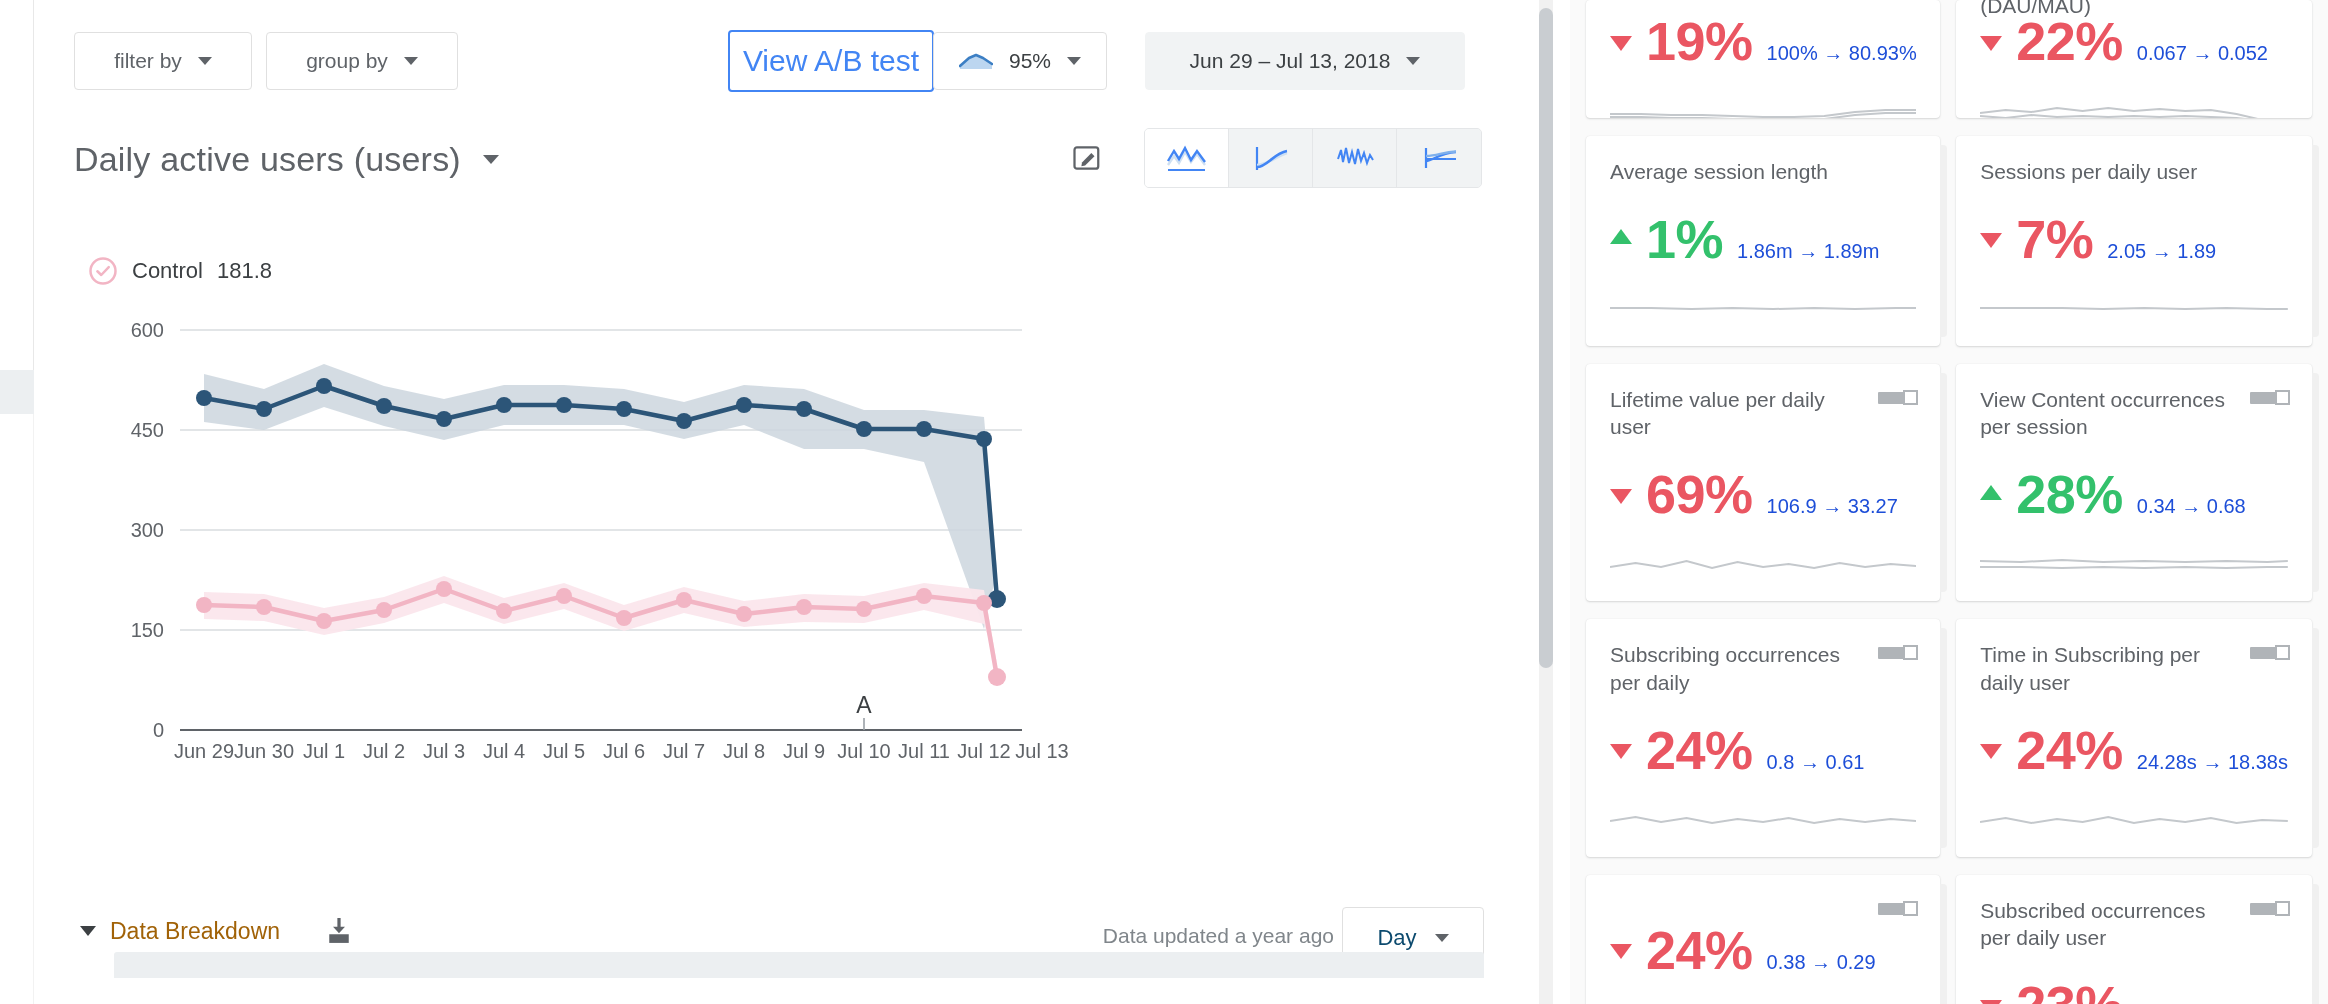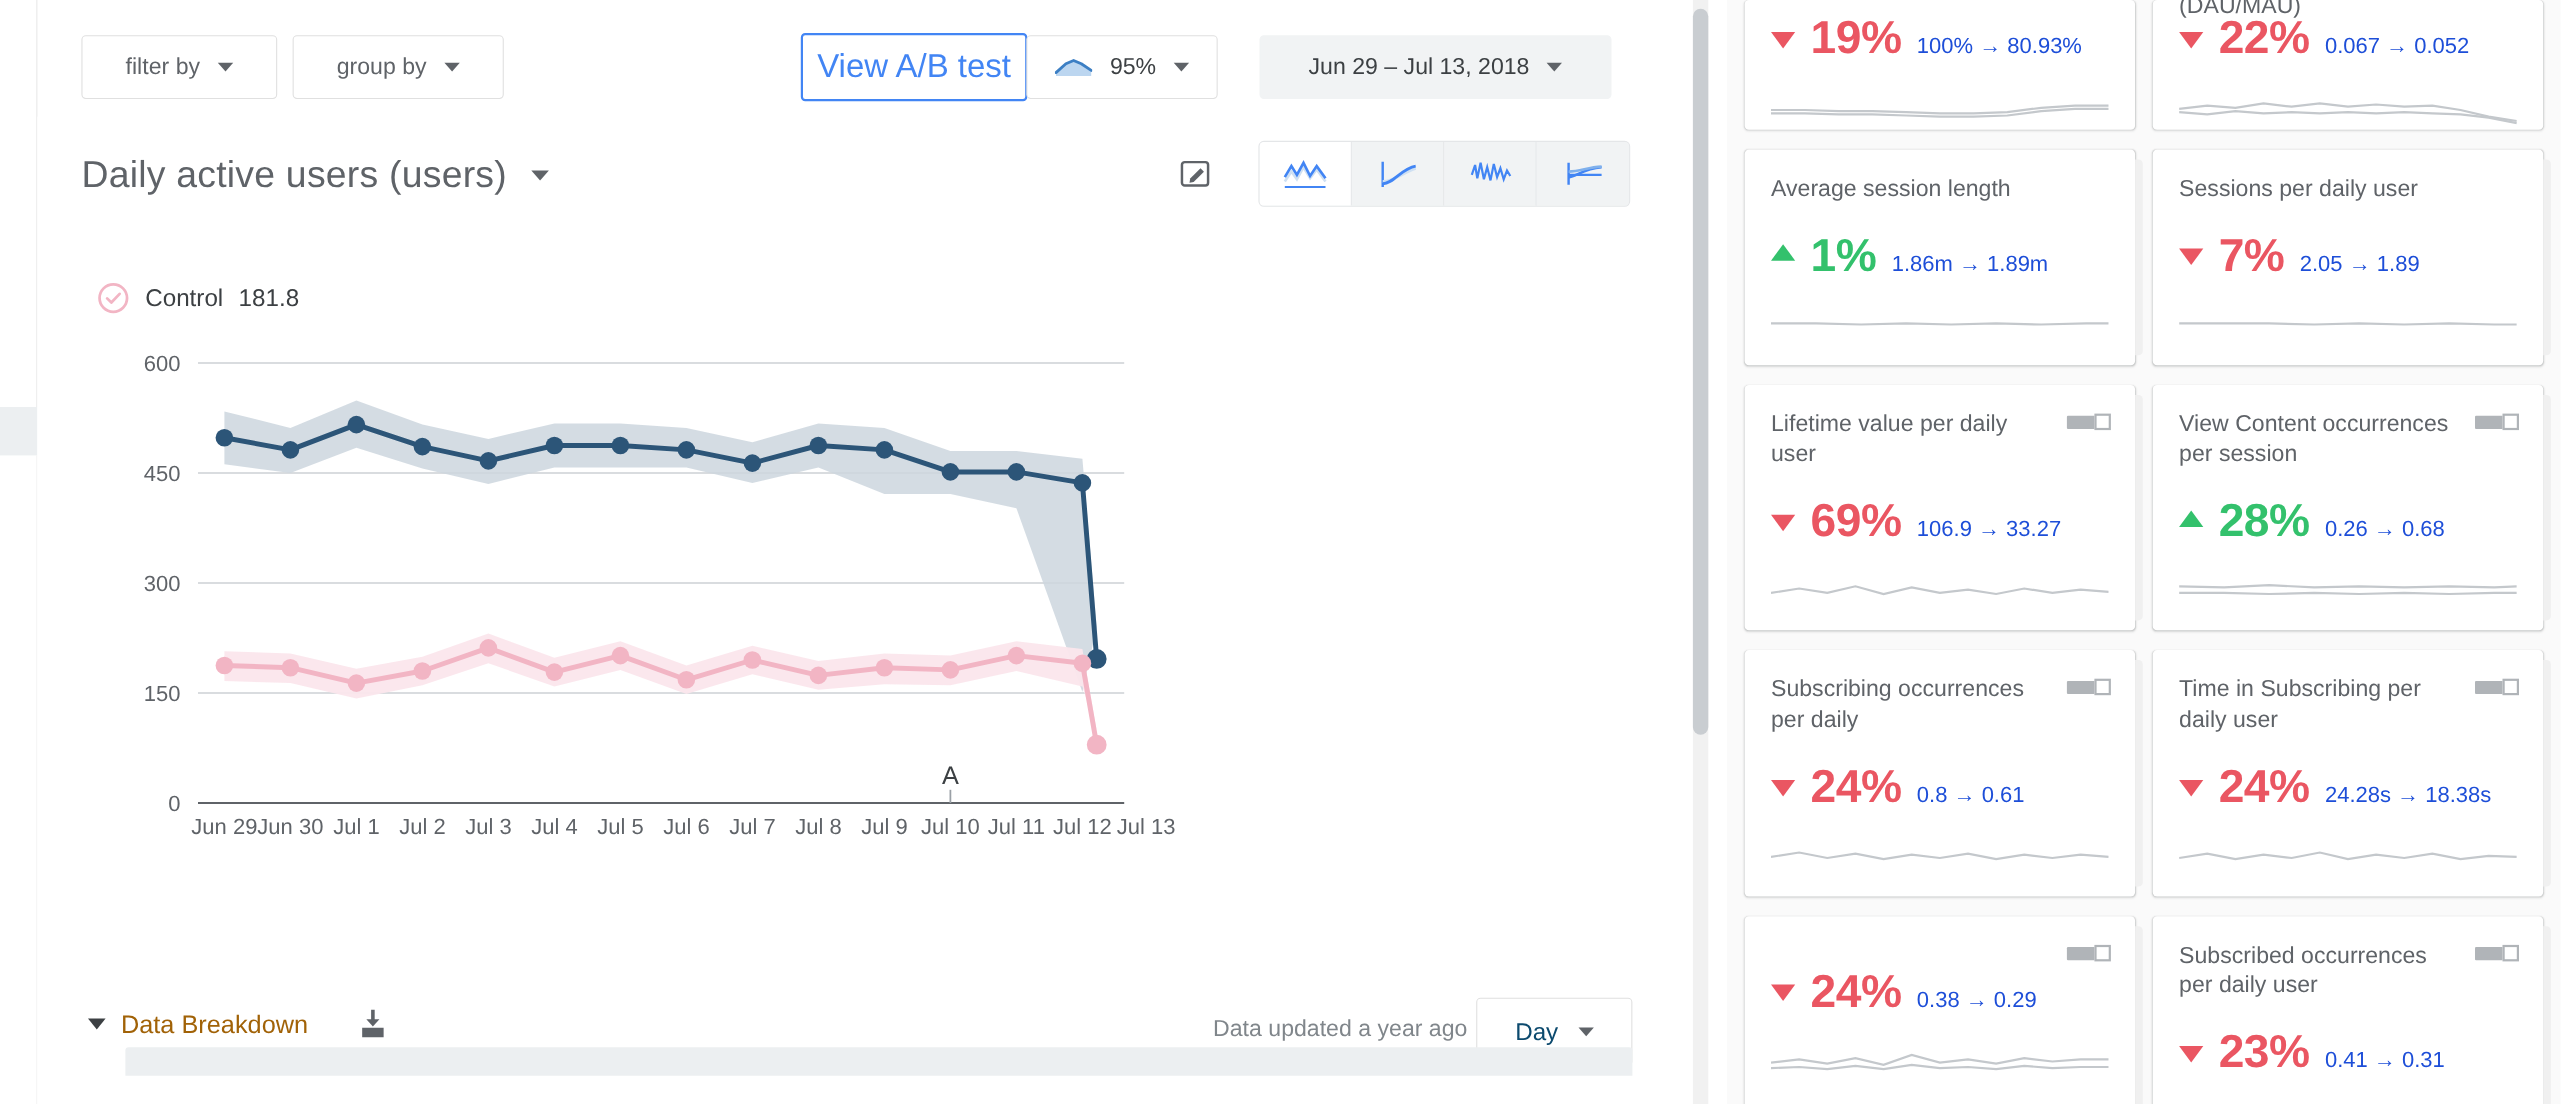--- a/index.html
+++ b/index.html
@@ -105,21 +105,21 @@
     position: relative; background: #fff; border-radius: 4px;
     box-shadow: 0 1px 2px rgba(60,64,67,.18), 0 0 1px rgba(60,64,67,.12);
     padding: 22px 24px 18px 24px; min-height: 160px;
   }
   .metric-card.clipped-top { min-height: 0; height: 118px; padding-top: 0; overflow: hidden; }
   .card-title { font-size: 21px; line-height: 1.32; color: #5f6368; max-width: 255px; }
   .card-delta-row { display: flex; align-items: baseline; gap: 14px; margin-top: 22px; }
   .arrow { width: 0; height: 0; align-self: center; flex: none; }
   .arrow.down { border-left: 11px solid transparent; border-right: 11px solid transparent; border-top: 15px solid #ea5662; margin-top: 4px; }
   .arrow.up { border-left: 11px solid transparent; border-right: 11px solid transparent; border-bottom: 15px solid #33c16c; margin-bottom: 4px; }
-  .delta-pct { font-size: 42px; font-weight: 700; letter-spacing: -.5px; }
+  .delta-pct { font-size: 54px; font-weight: 700; letter-spacing: -.5px; }
   .delta-pct.neg { color: #ea5662; }
   .delta-pct.pos { color: #33c16c; }
   .delta-vals { font-size: 20px; color: #1d4ed8; white-space: nowrap; }
   .card-spark { margin-top: 16px; width: 100%; height: 42px; display: block; }
   .card-toggle { position: absolute; right: 22px; top: 26px; width: 40px; height: 16px; }
   .card-toggle .bar { position: absolute; left: 0; top: 2px; width: 26px; height: 12px; background: #b0b4b8; border-radius: 1px; }
   .card-toggle .sq { position: absolute; right: 0; top: 0; width: 15px; height: 15px; border: 2px solid #b0b4b8; background: #fff; }
   .cut-title { font-size: 21px; color: #5f6368; position: absolute; top: -6px; left: 24px; }
   .stack-shadow { position: absolute; right: -7px; top: 9px; bottom: 9px; width: 7px; background: #f0f0f0; border-radius: 0 4px 4px 0; }
 </style>
@@ -399,21 +399,21 @@
         </div>
         <div class="metric-card">
           <div class="card-title">View Content occurrences per session</div>
           <div class="card-toggle">
             <span class="bar"></span>
             <span class="sq"></span>
           </div>
           <div class="card-delta-row">
             <span class="arrow up"></span>
             <span class="delta-pct pos">28%</span>
-            <span class="delta-vals">0.26 → 0.68</span>
+            <span class="delta-vals">0.34 → 0.68</span>
           </div>
           <svg class="card-spark" viewBox="0 0 300 42" preserveAspectRatio="none">
             <path d="M0,20 L40,21 L80,19 L120,21 L160,20 L200,21 L240,20 L280,21 L300,20" fill="none" stroke="#c4c8cc" stroke-width="2" vector-effect="non-scaling-stroke"></path>
             <path d="M0,26 L40,26 L80,27 L120,26 L160,27 L200,26 L240,27 L280,26 L300,26" fill="none" stroke="#c4c8cc" stroke-width="2" vector-effect="non-scaling-stroke"></path>
           </svg>
           <div class="stack-shadow"></div>
         </div>
         <div class="metric-card">
           <div class="card-title">Subscribing occurrences per daily</div>
           <div class="card-toggle">

